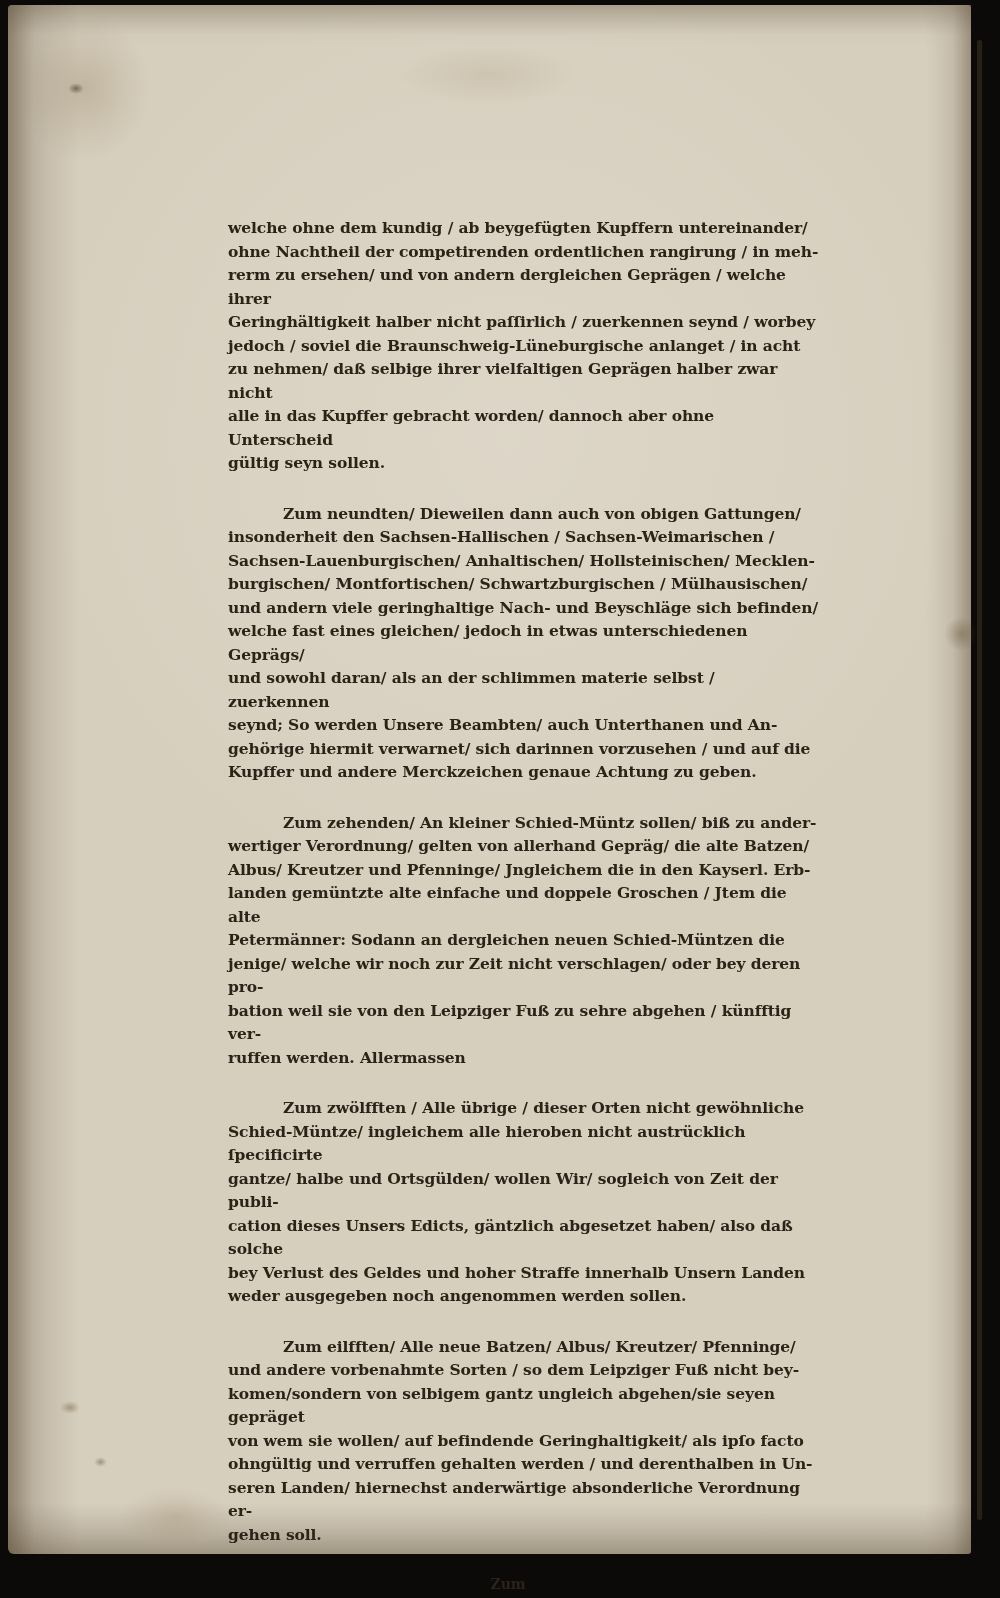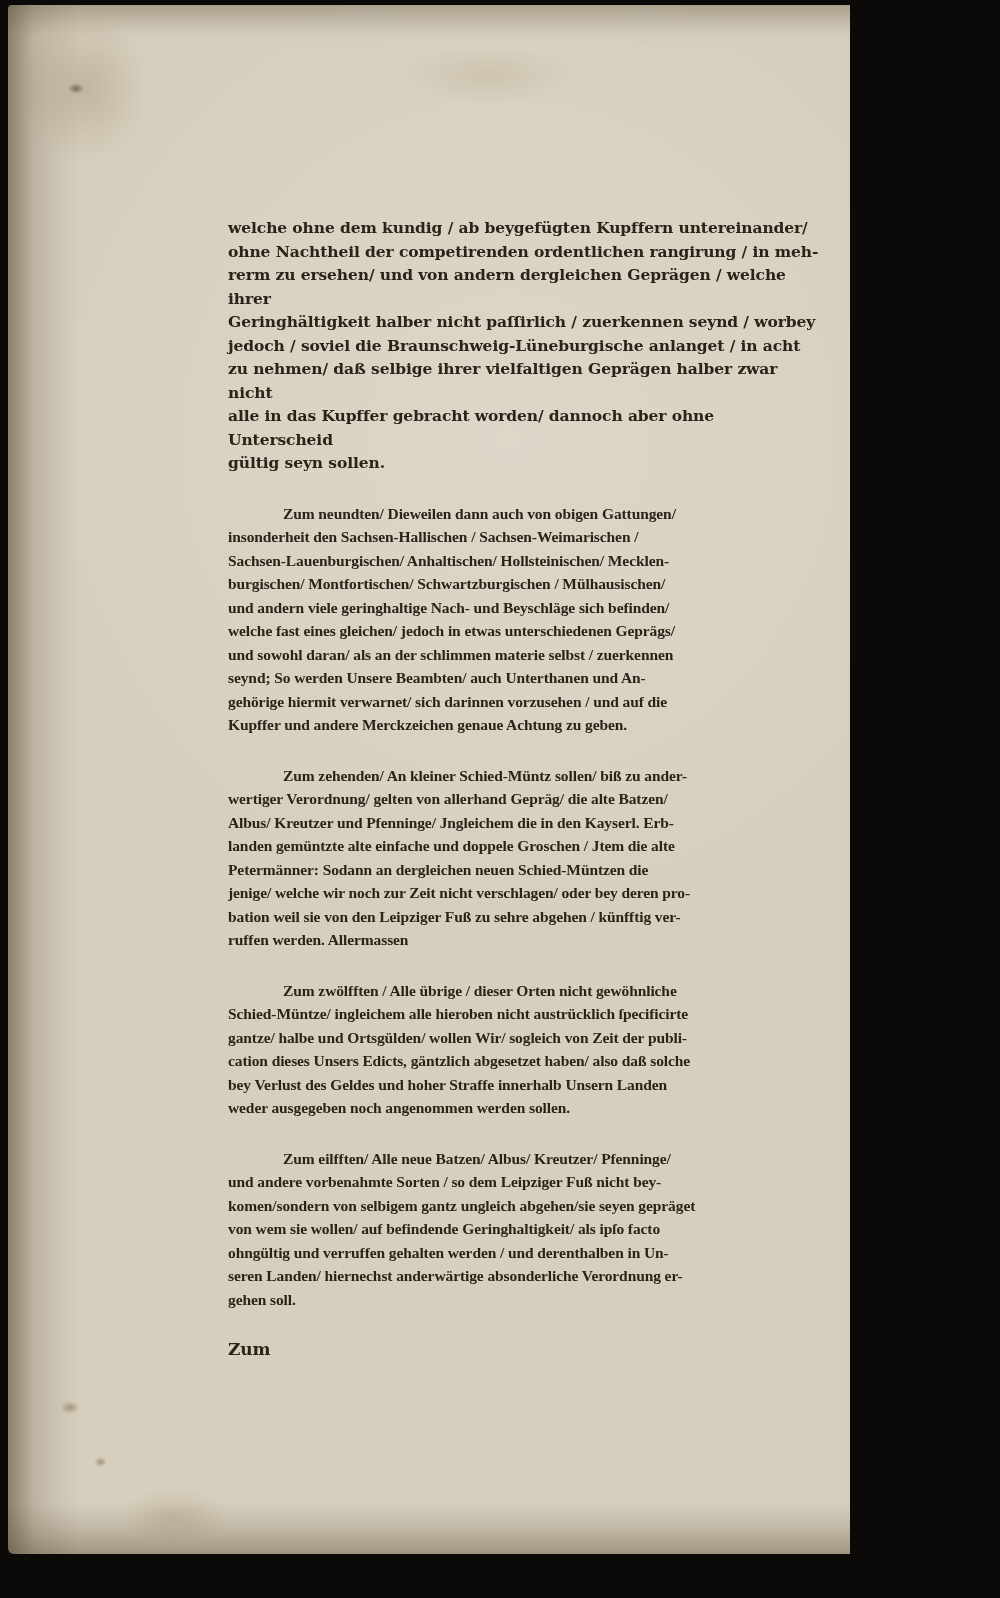--- a/index.html
+++ b/index.html
@@ -3,21 +3,21 @@
 <meta charset="utf-8">
 <style>
   html, body {
     margin: 0;
     padding: 0;
     background: #0b0a08;
     font-family: "DejaVu Serif", serif;
   }
   #scan {
     position: relative;
-    width: 850px;
+    width: 1000px;
     height: 1598px;
     background: #0b0a08;
     overflow: hidden;
   }
   
   #paper {
     position: absolute;
     left: 8px;
     top: 5px;
     width: 963px;
@@ -68,27 +68,26 @@
     line-height: 23.5px;
     letter-spacing: -0.1px;
     text-rendering: optimizeLegibility;
   }
   p.para {
     margin: 0 0 27px 0;
     white-space: pre-line;
   }
   p.para.indent {
     text-indent: 55px;
-    font-family: Liberation Serif, serif;
   }
   #catchword {
     margin-top: 10px;
     padding-right: 32px;
-    text-align: left;
-    font-size: 17px;
+    text-align: center;
+    font-size: 14px;
   }
 </style>
 </head>
 <body>
 
 <div id="scan">
 
   <div id="paper">
     <div class="stain stain-1"></div>
     <div class="stain stain-2"></div>

